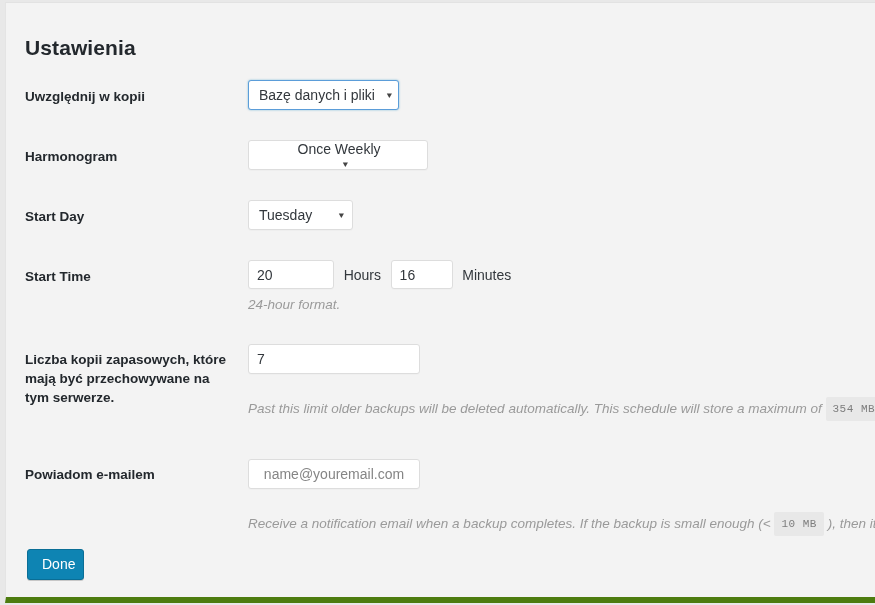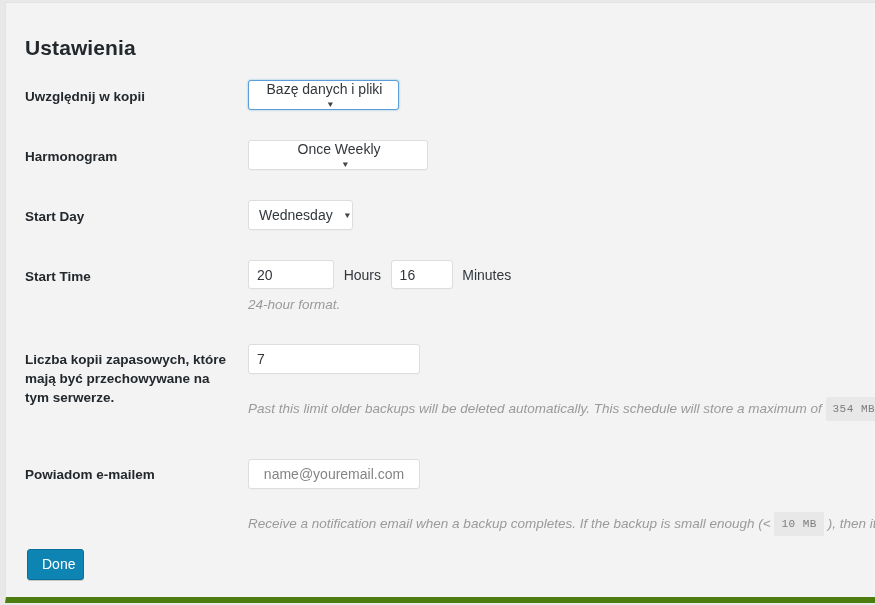--- a/index.html
+++ b/index.html
@@ -170,42 +170,42 @@
 <body>
 
 <div id="settings-panel">
   <div id="panel-inner">
 
     <h1 class="page-title">Ustawienia</h1>
 
     <div class="form-row" style="top:82px;">
       <div class="row-label" style="top:2px;">Uwzględnij w kopii</div>
       <div class="row-field" style="top:-5px;">
-        <div class="wp-select focused" style="width:151px;flex-direction:column;">
+        <div class="wp-select focused" style="width:151px;">
           <span class="sel-text">Bazę danych i pliki</span>
           <span class="caret">▾</span>
         </div>
       </div>
     </div>
 
     <div class="form-row" style="top:142px;">
       <div class="row-label" style="top:2px;">Harmonogram</div>
       <div class="row-field" style="top:-5px;">
         <div class="wp-select" style="width:180px;flex-direction:column;">
           <span class="sel-text">Once Weekly</span>
           <span class="caret">▾</span>
         </div>
       </div>
     </div>
 
     <div class="form-row" style="top:202px;">
       <div class="row-label" style="top:2px;">Start Day</div>
       <div class="row-field" style="top:-5px;">
         <div class="wp-select" style="width:105px;">
-          <span class="sel-text">Wednesday</span>
+          <span class="sel-text">Tuesday</span>
           <span class="caret">▾</span>
         </div>
       </div>
     </div>
 
     <div class="form-row" style="top:262px;">
       <div class="row-label" style="top:2px;">Start Time</div>
       <div class="row-field" style="top:-5px;">
         <input class="wp-input" type="text" style="width: 86px;" value="20">
         <span class="inline-text">Hours</span>

